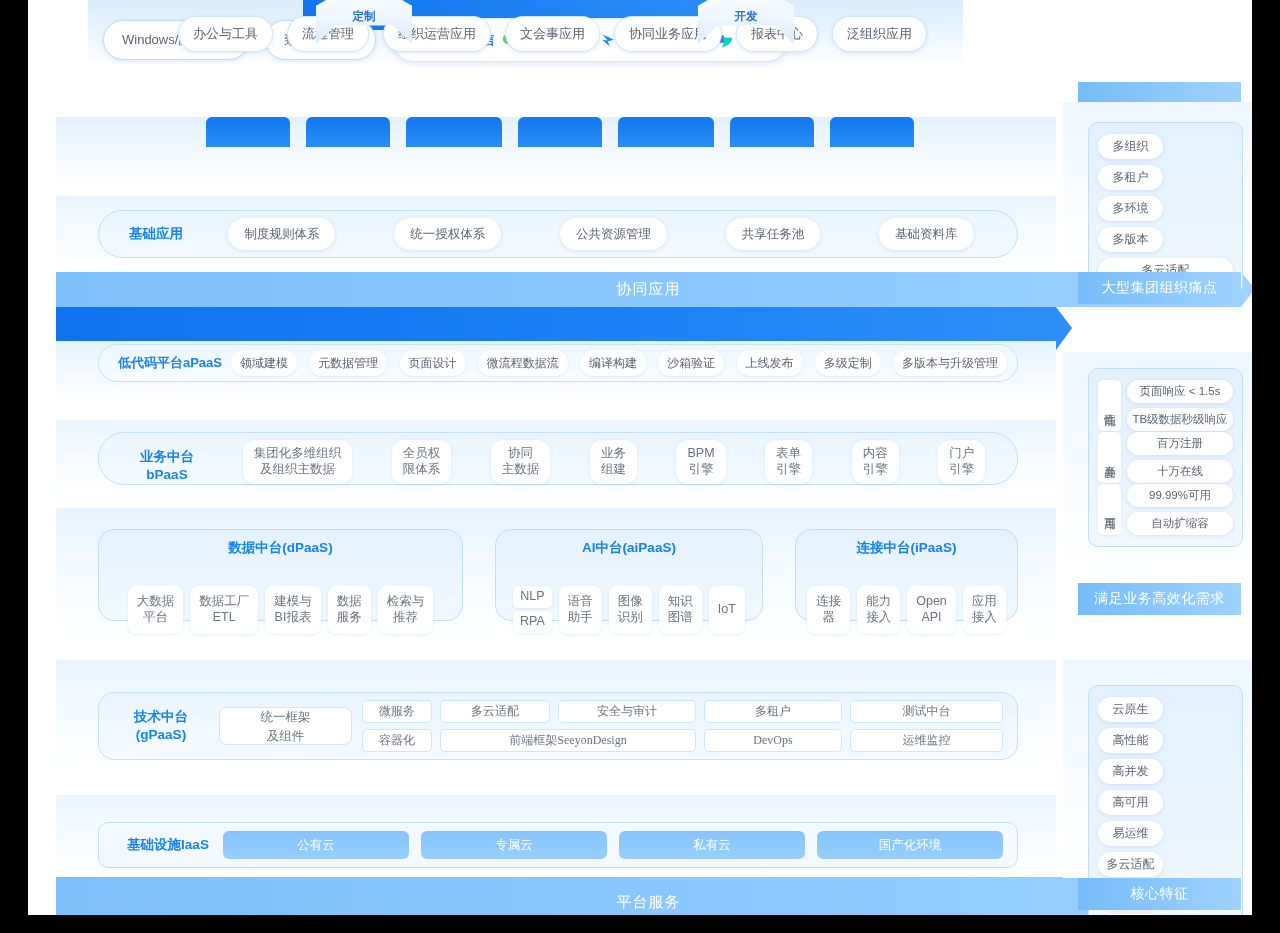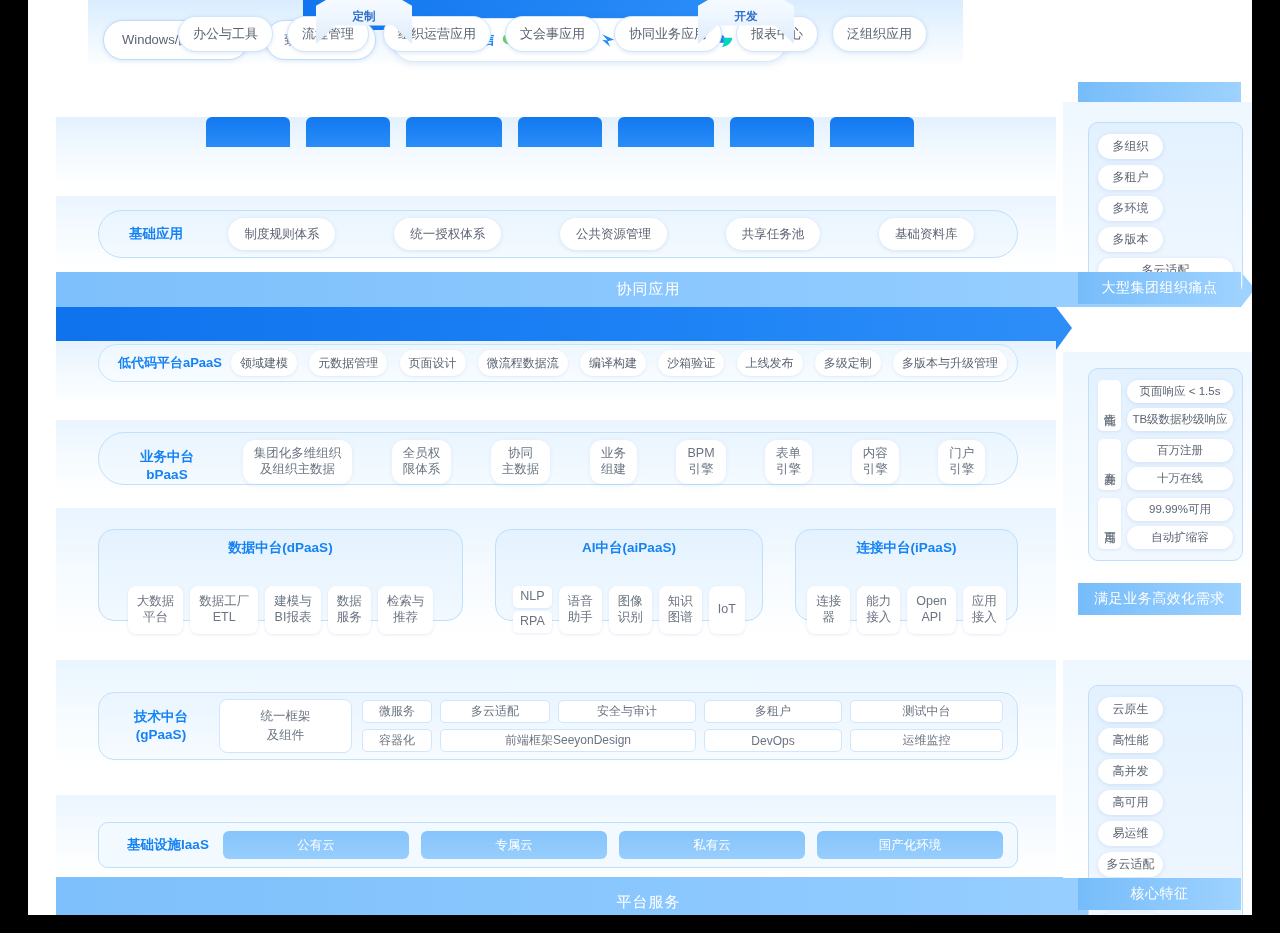--- a/index.html
+++ b/index.html
@@ -203,25 +203,25 @@
     background: linear-gradient(180deg,#e9f5ff 0%,#f5fbff 45%,#ffffff 100%);
   }
   #card6 {
     position:absolute; left:70px; top:692px; width:920px; height:68px;
     background: linear-gradient(180deg,#eaf5ff,#f6fbff);
     border:1px solid #c3e1fb; border-radius:16px;
     display:flex; align-items:center; padding:0 14px; gap:10px;
   }
   #card6 .label-blue { width:96px; }
   #card6 .bigbox {
-    width:133px; height:54px; background:#fff; border:1px solid #cfe6fc; border-radius:8px;
-    display:flex; flex-direction:column; align-items:center; justify-content:center;
+    width:133px; height:38px; background:#fff; border:1px solid #cfe6fc; border-radius:8px;
+    display:flex; flex-direction:column; align-items:center; 
     font-size:12.5px; color:#6a7481; line-height:1.5;
   }
-  #card6 .grid { flex:1; display:flex; flex-direction:column; gap:6px; }
+  #card6 .grid { flex:1; display:flex; flex-direction:column; gap:6px;font-family:Liberation Serif, serif; }
   #card6 .grow { display:flex; gap:8px; }
   #card6 .cell {
     height:23px; border:1px solid #cfe6fc; border-radius:5px; background:#fff;
     display:flex; align-items:center; justify-content:center;
     font-size:12px; color:#6a7481; white-space:nowrap;
   }
 
   
   #slab7 {
     position:absolute; left:28px; top:795px; width:1000px; height:80px;
@@ -258,21 +258,21 @@
   }
   .sidecard {
     position:absolute; left:1060px; width:155px;
     background: linear-gradient(180deg,#e3f1ff,#f1f8ff);
     border:1px solid #bedefb; border-radius:10px;
     padding:11px 9px;
   }
   .sidecard .gr2 { display:flex; flex-wrap:wrap; gap:6px; }
   .sidecard .gr2 .pill { width:65px; height:25px; font-size:12px; }
   .sidecard .full { width:137px !important; }
-  .perfrow { display:flex; gap:6px; margin-bottom:8px; align-items:stretch; }
+  .perfrow { display:flex; gap:6px; margin-bottom:1px; align-items:stretch; }
   .vlabel {
     width:23px; background:#fff; border-radius:5px;
     display:flex; align-items:center; justify-content:center;
     font-size:11.5px; color:#6a7481;
     writing-mode: vertical-rl; text-orientation: upright;
     letter-spacing:1px; box-shadow:0 1px 3px rgba(80,130,200,.14);
   }
   .perfrow .vals { flex:1; display:flex; flex-direction:column; gap:5px; }
   .perfrow .pill { height:23px; font-size:11.5px; }
 

